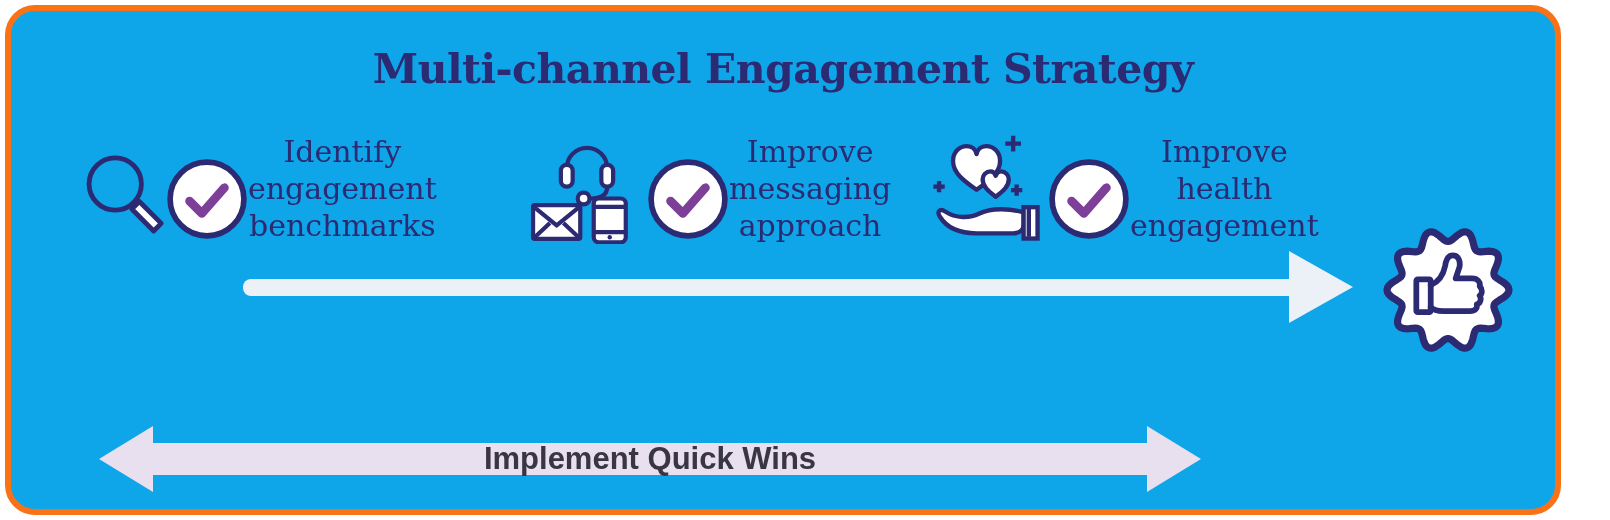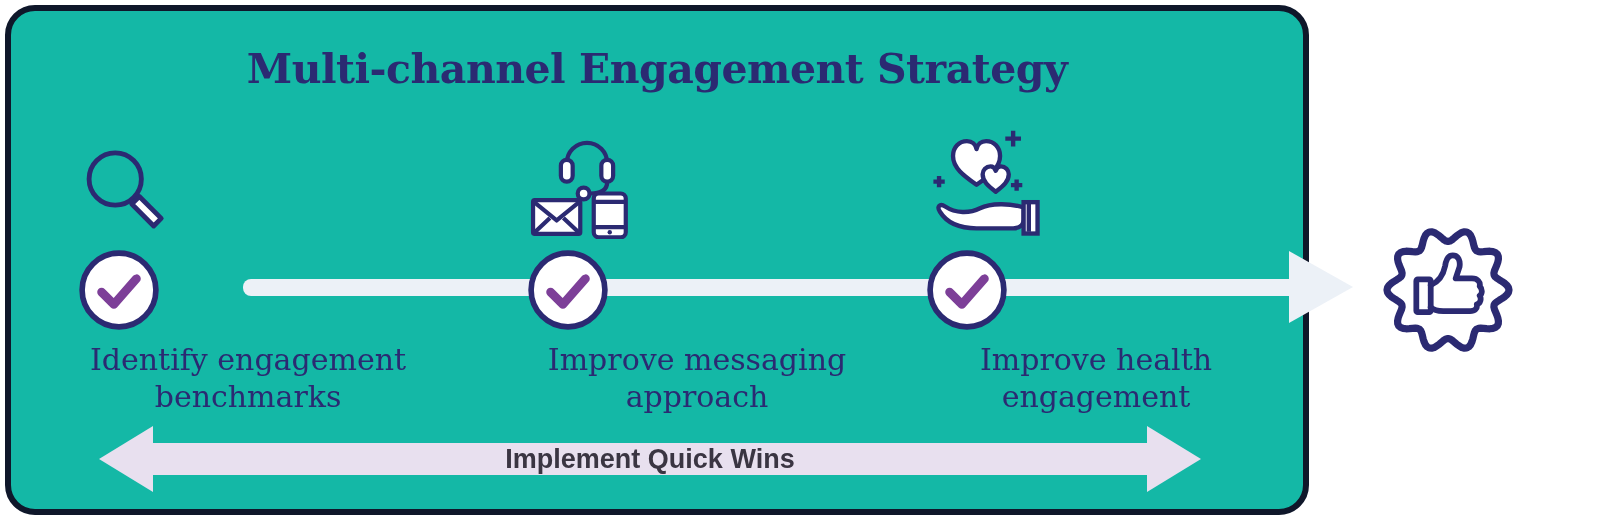--- a/index.html
+++ b/index.html
@@ -1,21 +1,21 @@
 <!DOCTYPE html>
 <html><head>
 <meta charset="utf-8">
 <style>
   * { margin: 0; padding: 0; box-sizing: border-box; }
   html, body { width: 1610px; height: 520px; background: #ffffff; overflow: hidden; }
   body { font-family: "DejaVu Serif", serif; }
 
   .card {
-    position: absolute; left: 5px; top: 5px; width: 1304px; height: 510px;
-    background: #14b8a6; border: 6px solid #0f172a; border-radius: 30px;
+    position: absolute; left: 5px; top: 5px; width: 1556px; height: 510px;
+    background: #0ea5e9; border: 6px solid #f97316; border-radius: 30px;
   }
 
   .title {
     position: absolute; left: 0; top: 34px; width: 100%;
     text-align: center; font-size: 41px; font-weight: bold;
     color: #2b2a72; letter-spacing: -0.5px;
     font-family: "DejaVu Serif", serif;
   }
 
   
@@ -25,21 +25,21 @@
   }
   .track-head {
     position: absolute; left: 1278px; top: 240px; width: 0; height: 0;
     border-top: 36px solid transparent; border-bottom: 36px solid transparent;
     border-left: 64px solid #ecf1f7;
   }
 
   
   .step {
     position: absolute; top: 116px; width: 340px;
-    display: flex; flex-direction: column; align-items: flex-start;
+    display: flex; flex-direction: row; align-items: flex-end;
   }
   .step-1 { left: 67px; }
   .step-2 { left: 516px; }
   .step-3 { left: 915px; }
   .step-icon-box {
     height: 112px; display: flex; align-items: flex-end; justify-content: center;
   }
   .check-wrap { margin-top: 10px; }
   .step-label {
     margin-top: 6px; width: 340px; text-align: center;
@@ -60,21 +60,21 @@
     position: absolute; left: 1136px; top: 415px; width: 0; height: 0;
     border-top: 33px solid transparent; border-bottom: 33px solid transparent;
     border-left: 54px solid #e8e0ef;
   }
   .qw-body {
     position: absolute; left: 140px; top: 432px; width: 998px; height: 32px;
     background: #e8e0ef; display: flex; align-items: center; justify-content: center;
   }
   .qw-label {
     font-family: "Liberation Sans", sans-serif; font-weight: bold;
-    font-size: 27px; color: #3a3542; letter-spacing: 0px;
+    font-size: 31px; color: #3a3542; letter-spacing: 0px;
   }
 
   svg .nv { stroke: #2b2a72; fill: none; stroke-width: 5; }
   svg .nvw { stroke: #2b2a72; fill: #ffffff; stroke-width: 5; }
 </style>
 </head>
 <body>
 
 <div class="card">
 

